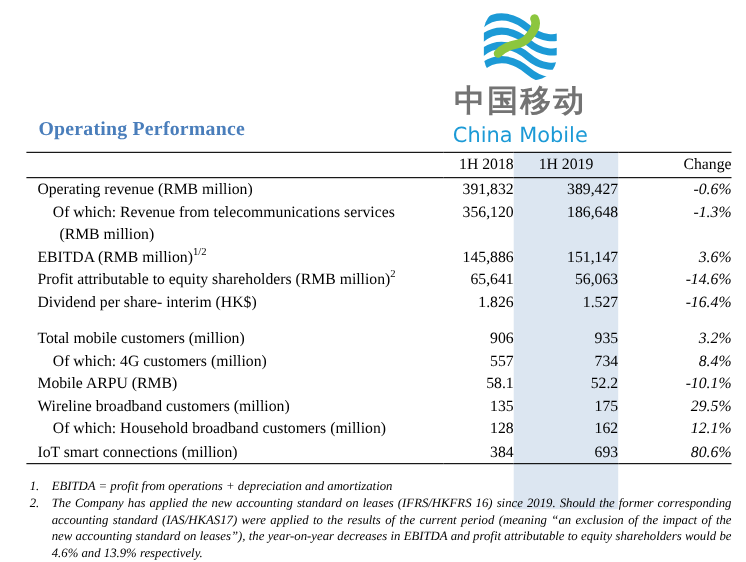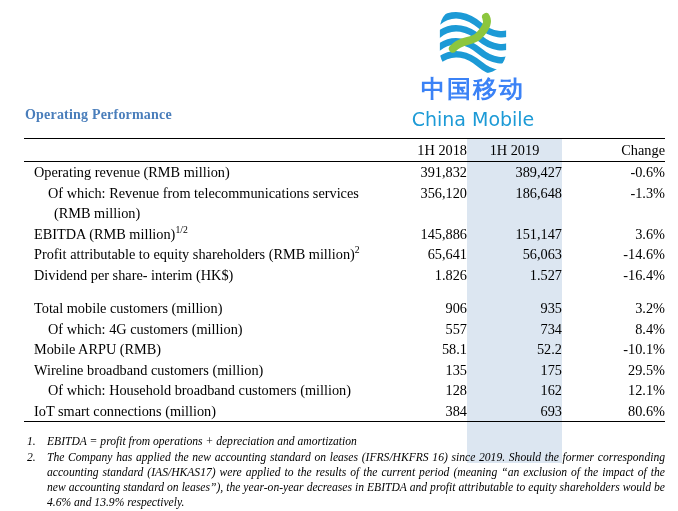--- a/index.html
+++ b/index.html
@@ -25,45 +25,45 @@
     text-align: center;
   }
   #logo-mark {
     width: 72px;
     height: 72px;
     margin: 0 auto;
     display: block;
   }
   #logo-cn {
     font-family: "DejaVu Sans", "Liberation Sans", sans-serif;
-    font-size: 24px;
+    font-size: 28px;
     font-weight: bold;
-    color: #3b82f6;
+    color: #737373;
     letter-spacing: 2px;
     line-height: 1.05;
     margin-top: 1px;
     white-space: nowrap;
   }
   #logo-en {
     font-family: "DejaVu Sans", "Liberation Sans", sans-serif;
     font-size: 19px;
     font-weight: normal;
     color: #1C9AD6;
     letter-spacing: 0px;
     line-height: 1.1;
     margin-top: 7px;
     white-space: nowrap;
   }
 
   
   #section-title {
     position: absolute;
-    left: 25px;
+    left: 35px;
     top: 107px;
-    font-size: 14px;
+    font-size: 18px;
     font-weight: bold;
     color: #4A7EBB;
     letter-spacing: 0.2px;
   }
 
   
   #perf-table-wrap {
     position: absolute;
     left: 24px;
     top: 138px;
@@ -90,21 +90,21 @@
     line-height: 22px;
     font-size: 14.3px;
   }
   .rule-top td { border-top: 1.6px solid #000; height: 0; font-size: 0; line-height: 0; }
   .rule-mid td { border-top: 1.3px solid #000; height: 0; font-size: 0; line-height: 0; }
   .rule-bot td { border-top: 1.6px solid #000; height: 0; font-size: 0; line-height: 0; }
 
   td.label   { text-align: left;  padding-left: 10px; }
   td.prev    { text-align: right; padding-right: 2px; }
   td.curr    { text-align: right; padding-right: 24px; font-weight: bold; }
-  td.chg     { text-align: right; padding-right: 1px; }
+  td.chg     { text-align: right; padding-right: 1px; font-style: italic; }
 
   td.hdr-prev { text-align: right; padding-right: 2px;}
   td.hdr-curr { text-align: center; padding-right: 22px; font-weight: bold; }
   td.hdr-chg  { text-align: right;  padding-right: 1px; }
 
   tr.drow td { height: 20.5px; line-height: 20.5px; }
   tr.drow td.label { padding-left: 10px; }
   .ind1 { padding-left: 24px !important; }
   .ind2 { padding-left: 30px !important; }
   tr.spacer td { height: 13px; line-height: 13px; font-size: 0; }

